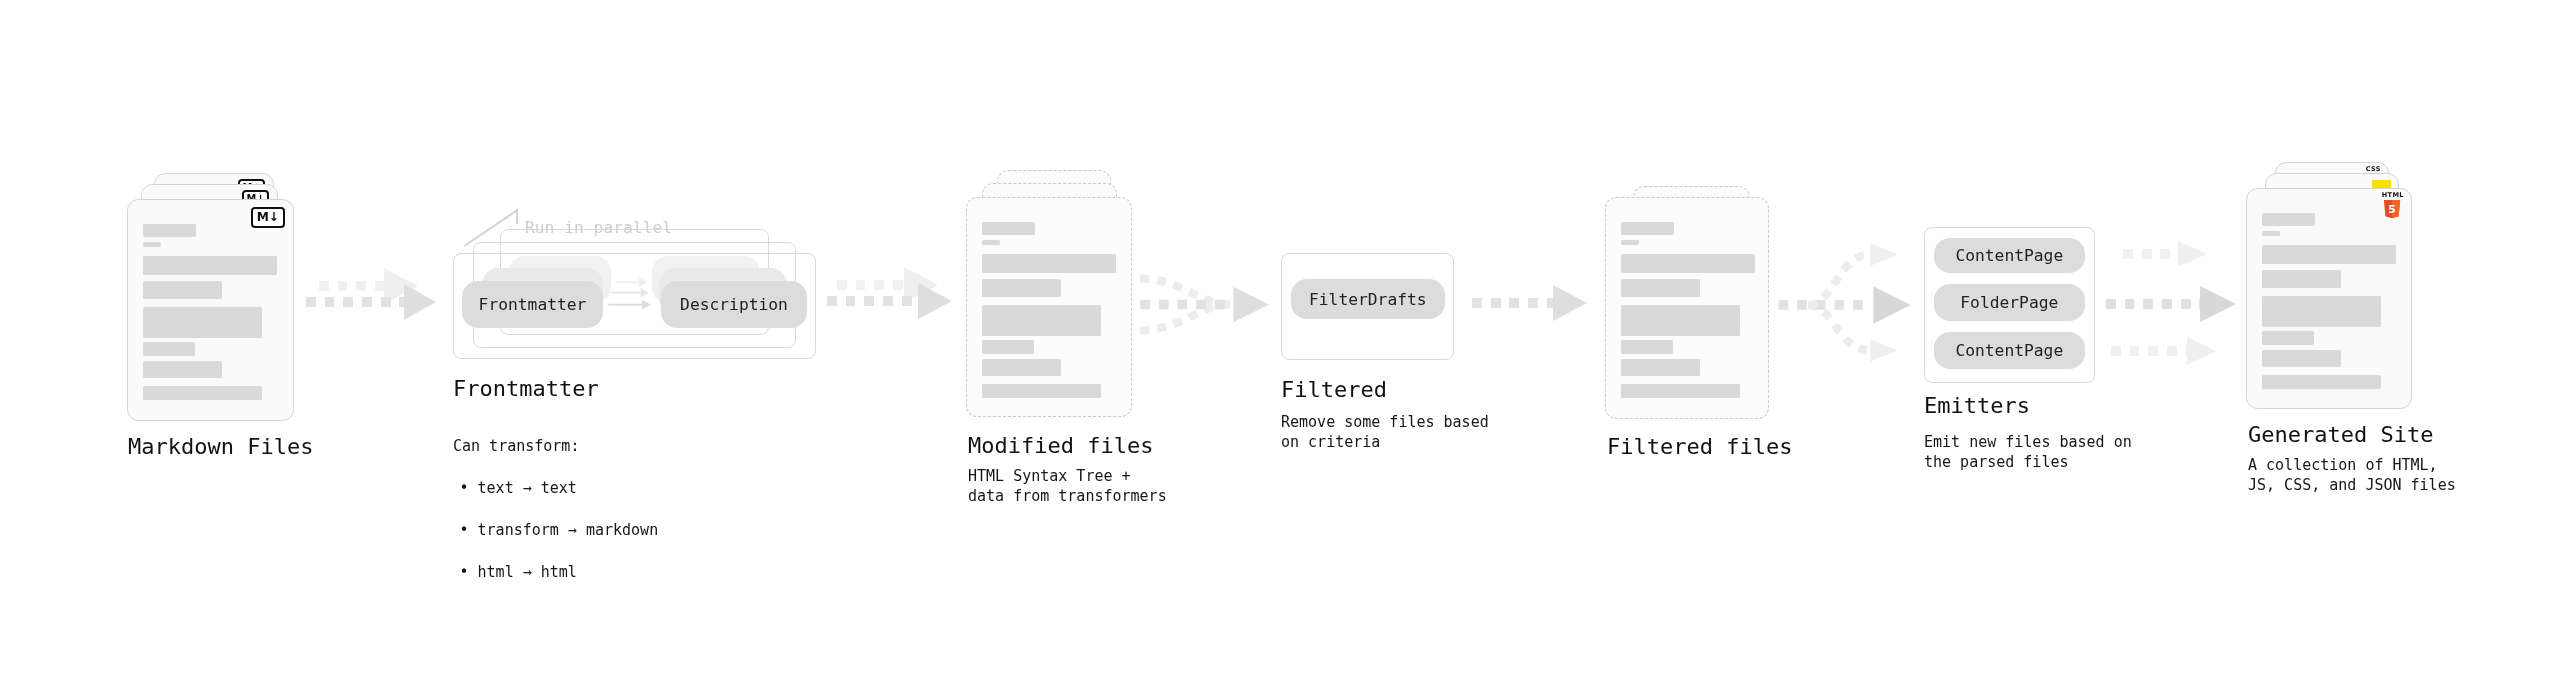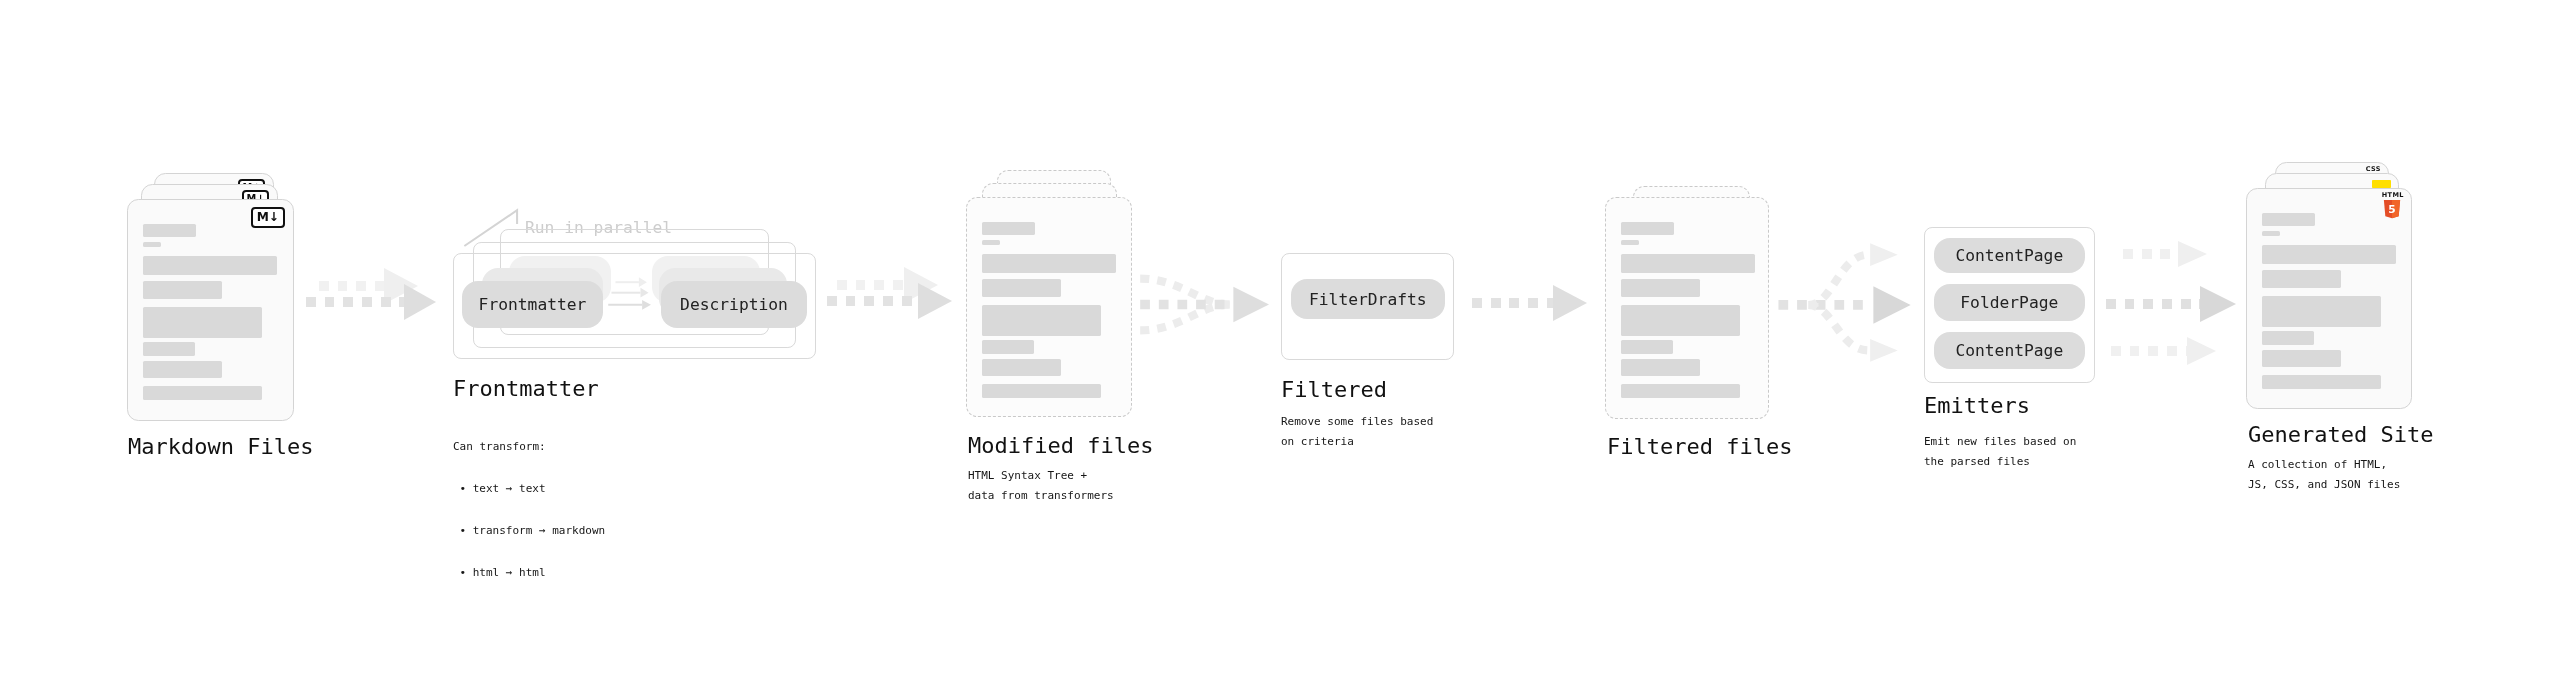--- a/index.html
+++ b/index.html
@@ -5,21 +5,21 @@
   html,body{margin:0;padding:0;background:#ffffff;}
   body{width:2576px;height:681px;overflow:hidden;font-family:"DejaVu Sans Mono",monospace;}
   .canvas{position:relative;width:2576px;height:681px;background:#ffffff;}
   .abs{position:absolute;}
   
   .doc-card{position:absolute;background:#fafafa;border:1.6px solid #d4d4d4;border-radius:11.4px;box-sizing:border-box;}
   .doc-card.dashed{border:1.6px dashed #c9c9c9;background:#fcfcfc;}
   .bar{background:#d9d9d9;margin-left:14.6px;border-radius:1.6px;}
   
   .h-label{position:absolute;font-size:22px;color:#111;white-space:nowrap;letter-spacing:0;}
-  .desc{position:absolute;font-size:11px;color:#161616;white-space:pre-line;line-height:20.3px;}
+  .desc{position:absolute;font-size:15px;color:#161616;white-space:pre-line;line-height:20.3px;}
   .annot{position:absolute;font-size:16.3px;color:#cdcdcd;white-space:nowrap;}
   .bullet{padding-left:6.5px;}
   
   .tbox{position:absolute;border:1.6px solid #d9d9d9;border-radius:8.1px;box-sizing:border-box;background:transparent;}
   .pill{position:absolute;background:#dcdcdc;border-radius:16px;display:flex;align-items:center;justify-content:center;font-size:16.3px;color:#222;white-space:nowrap;}
   .pill.ghost1{background:#e9e9e9;}
   .pill.ghost2{background:#f1f1f1;}
   
   .md-badge{position:absolute;border:2.4px solid #101010;border-radius:4.1px;background:#fff;color:#101010;
     font-family:"DejaVu Sans",sans-serif;font-weight:bold;display:flex;align-items:center;justify-content:center;box-sizing:border-box;}

